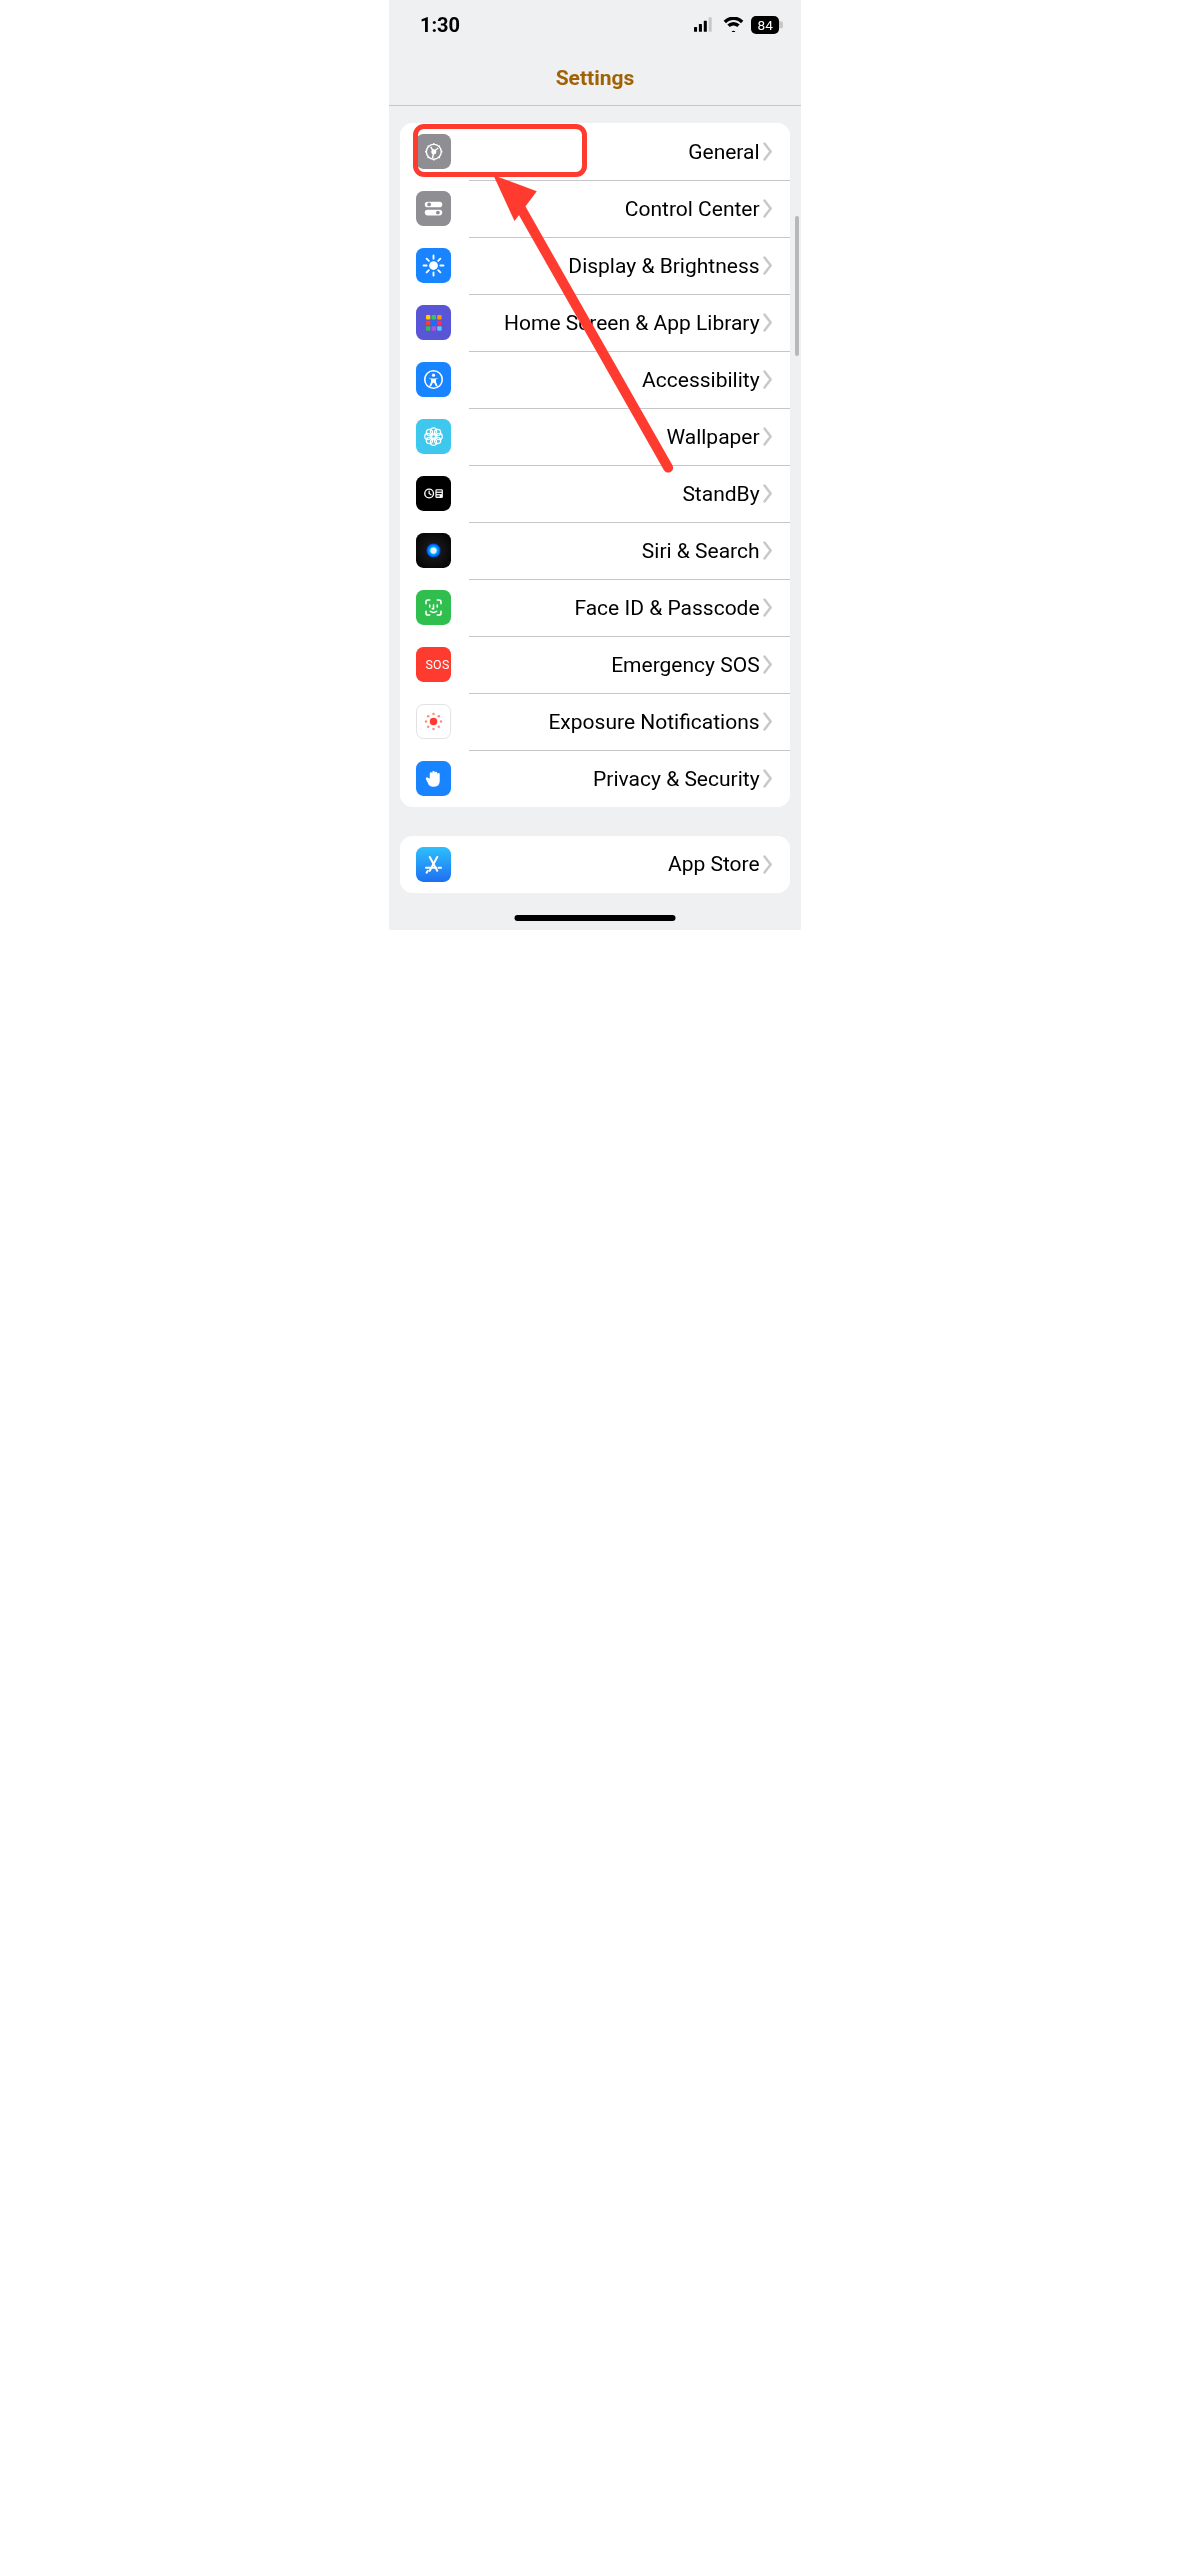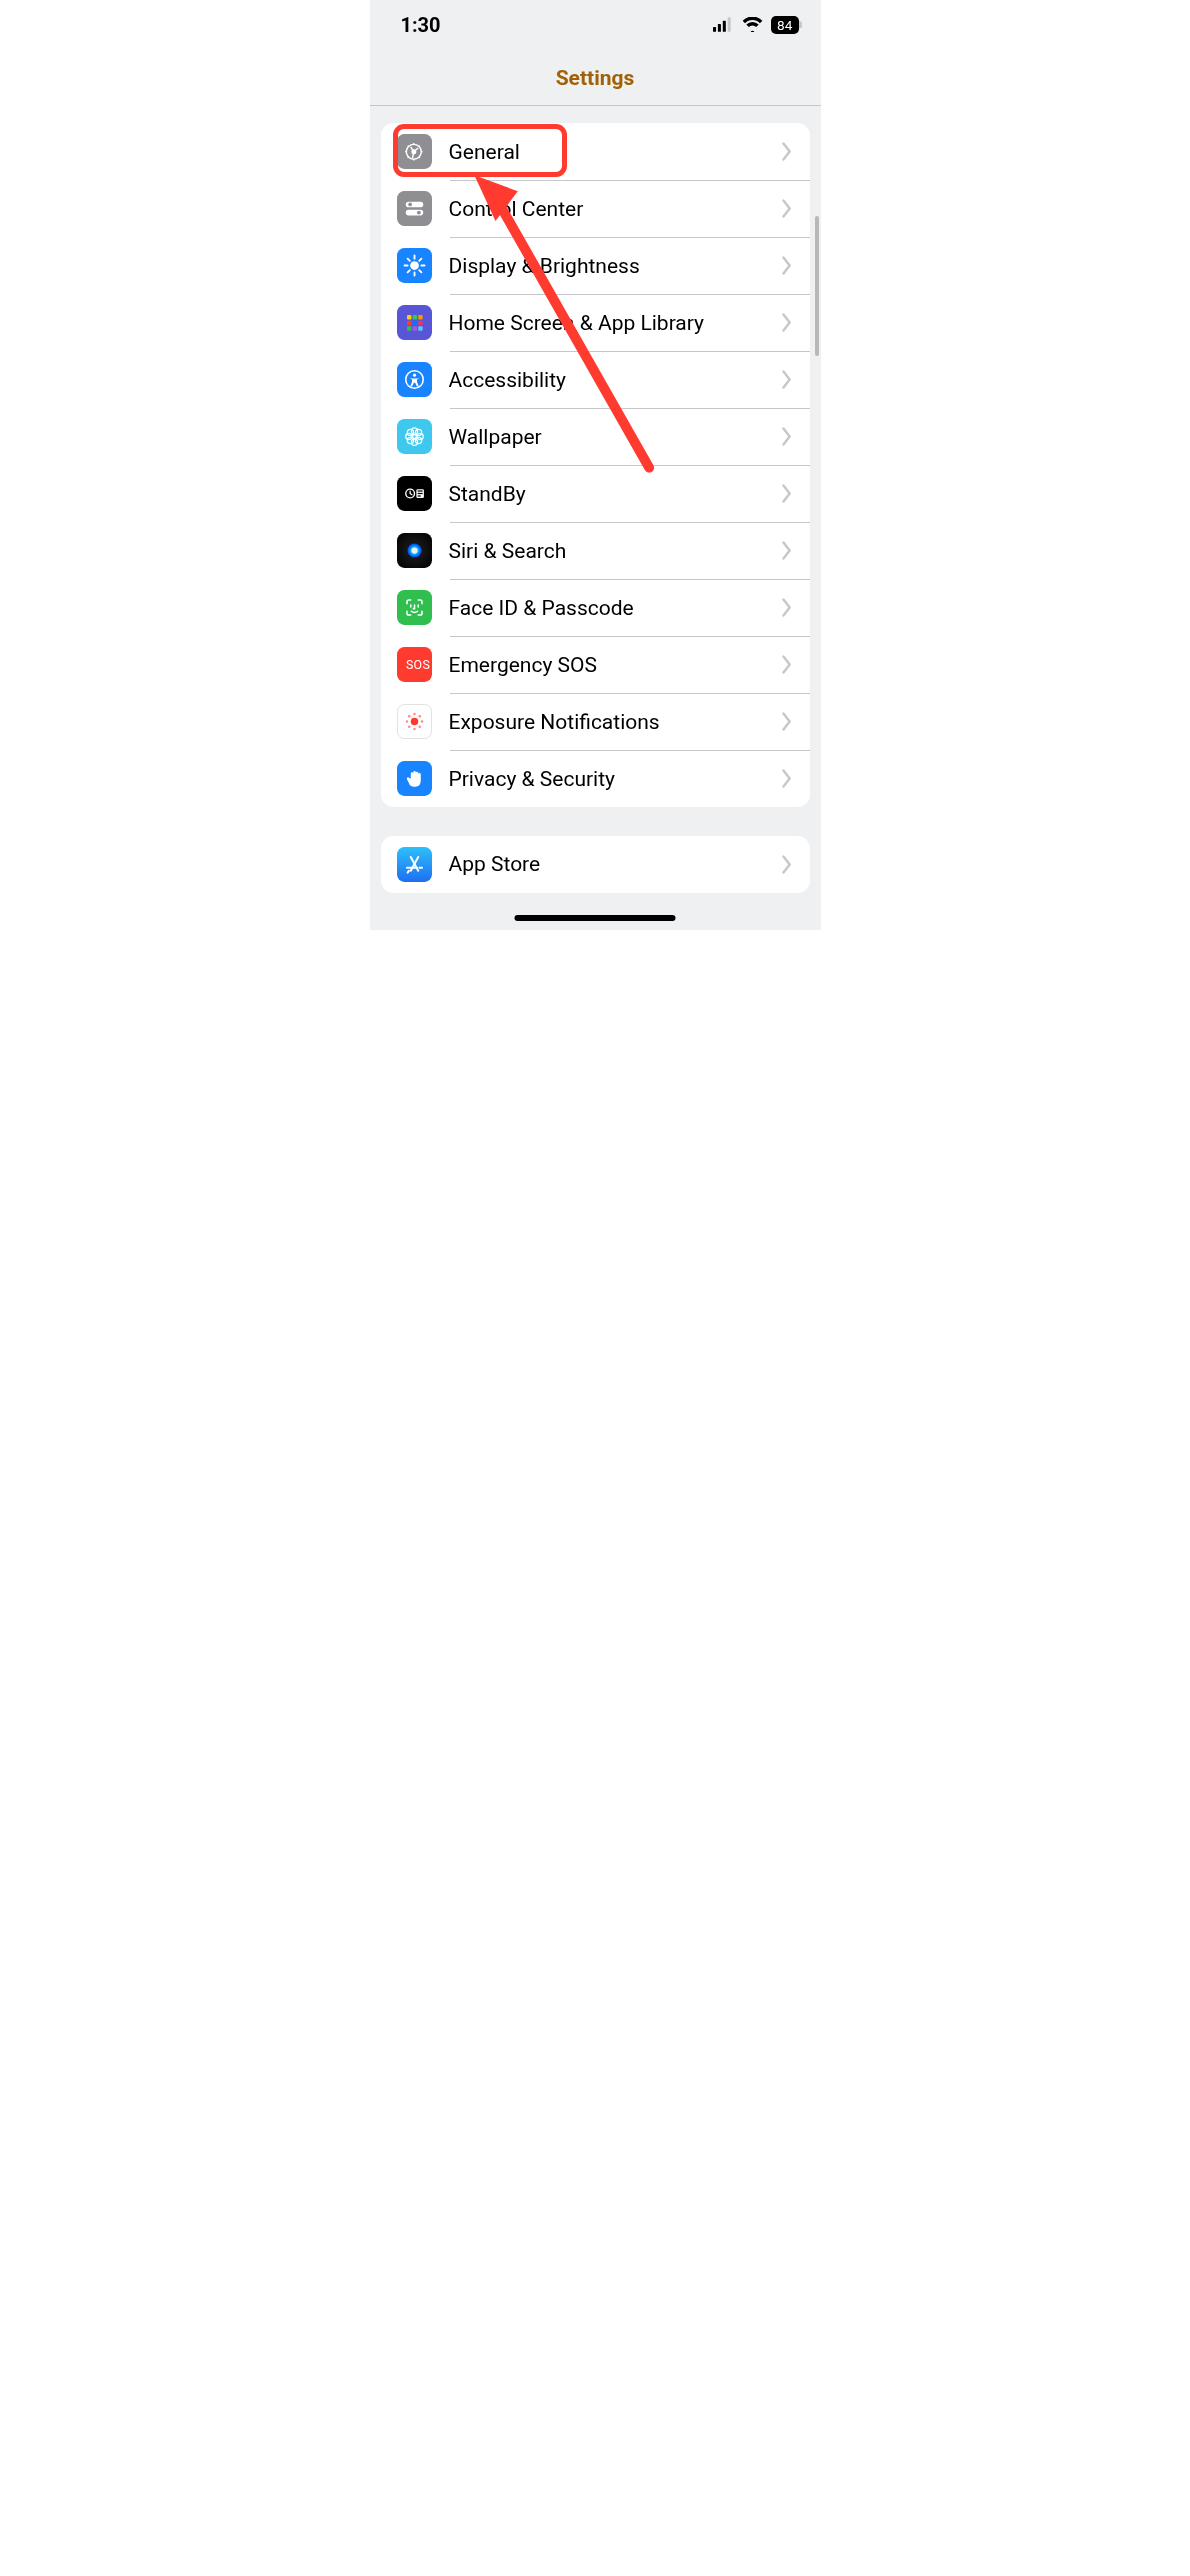--- a/index.html
+++ b/index.html
@@ -4,21 +4,21 @@
 <style>
   * { margin: 0; padding: 0; box-sizing: border-box; }
   body {
     font-family: -apple-system, BlinkMacSystemFont, "Segoe UI", Roboto, Helvetica, Arial, sans-serif;
     background: #fff;
     width: 1190px;
     display: flex;
     justify-content: center;
   }
   .page {
-    width: 451px;
+    width: 412px;
     background: #eff0f1;
     position: relative;
   }
   
   .status-bar {
     height: 50px;
     display: flex;
     align-items: center;
     justify-content: space-between;
     padding: 0 22px 0 31px;
@@ -73,22 +73,23 @@
     background: #fff;
     border-radius: 12.4px;
     overflow: hidden;
   }
   .group:first-of-type { margin-top: 17.4px; }
   .row {
     display: flex;
     align-items: center;
     padding: 11px 16px;
     position: relative;
-    gap: 17px;
+    gap: 2px;
     min-height: 55px;
+    text-align: right;
   }
   .row .label {
     font-size: 21px;
     color: #000;
     flex: 1;
   }
   .row .icon {
     width: 35px;
     height: 35px;
     border-radius: 7.4px;

